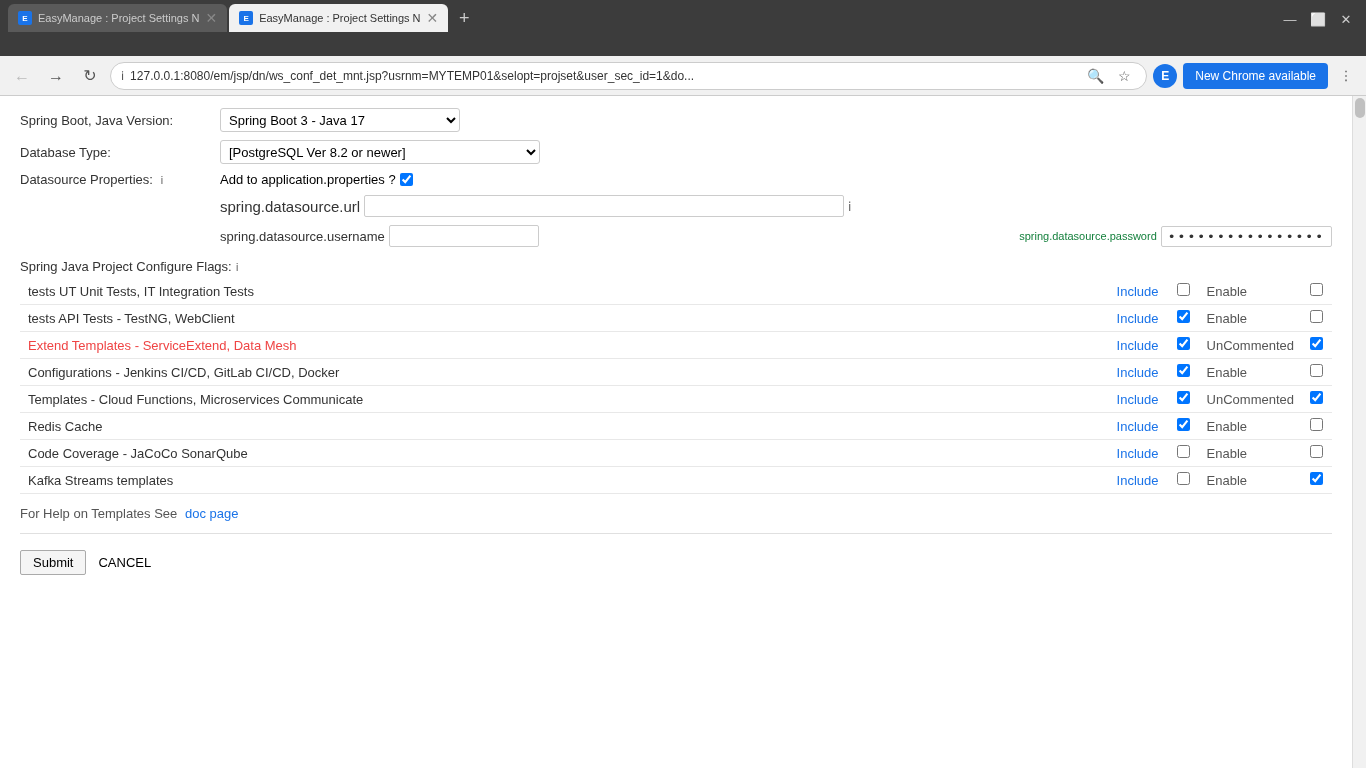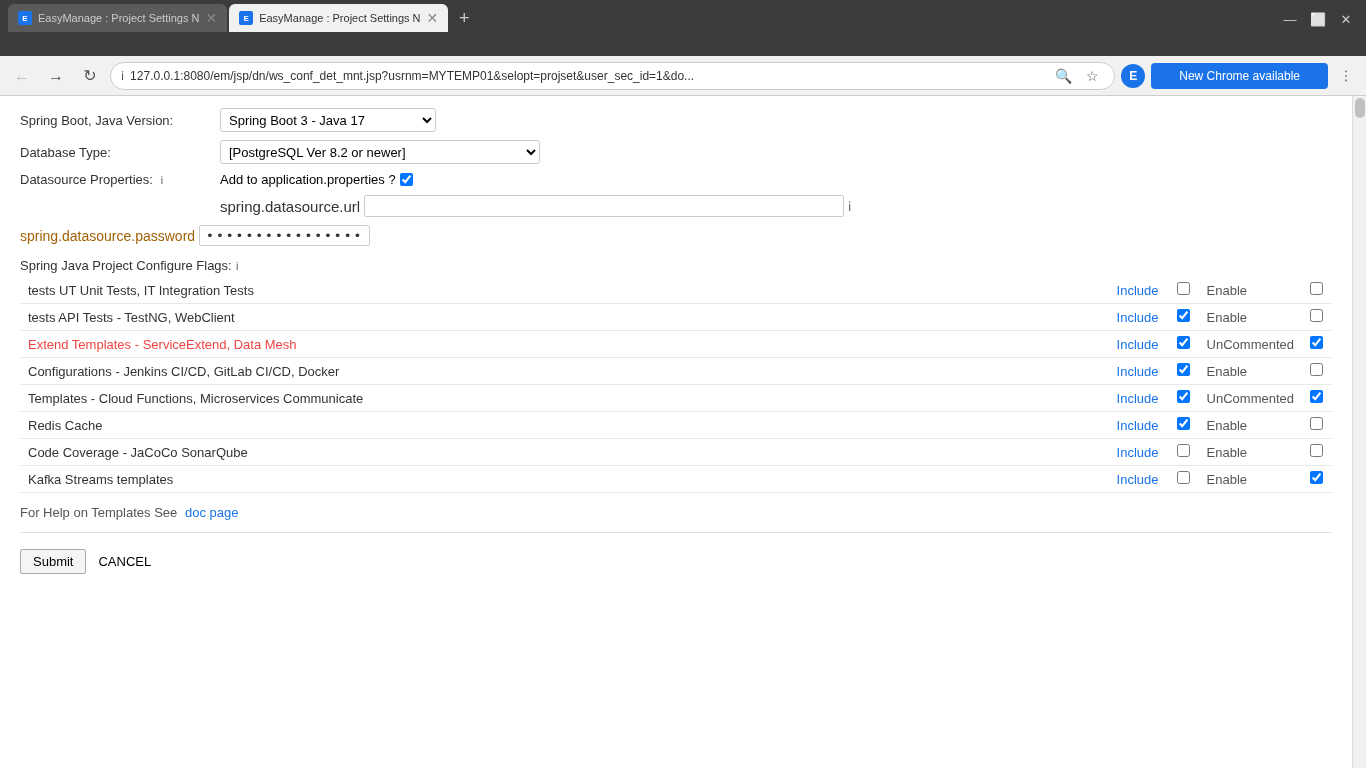--- a/index.html
+++ b/index.html
@@ -18,21 +18,21 @@
     .win-btn { width: 24px; height: 18px; display: flex; align-items: center; justify-content: center; color: #ccc; font-size: 13px; cursor: pointer; }
 
     .browser-toolbar { background: #f1f1f1; height: 40px; display: flex; align-items: center; padding: 0 8px; gap: 6px; border-bottom: 1px solid #ccc; }
     .nav-btn { width: 28px; height: 28px; border-radius: 50%; border: none; background: transparent; cursor: pointer; display: flex; align-items: center; justify-content: center; color: #555; font-size: 16px; }
     .nav-btn.disabled { color: #bbb; cursor: default; }
     .address-bar { flex: 1; height: 28px; border: 1px solid #ccc; border-radius: 14px; display: flex; align-items: center; padding: 0 10px; gap: 6px; background: white; font-size: 12px; color: #333; }
     .address-bar .lock-icon { color: #555; font-size: 12px; }
     .address-text { flex: 1; font-size: 12px; color: #333; overflow: hidden; text-overflow: ellipsis; white-space: nowrap; }
     .address-actions { display: flex; gap: 4px; align-items: center; }
     .addr-btn { width: 24px; height: 24px; display: flex; align-items: center; justify-content: center; color: #555; cursor: pointer; font-size: 14px; }
-    .new-chrome-btn { background: #1a73e8; color: white; border: none; border-radius: 4px; padding: 6px 28px; font-size: 12px; cursor: pointer; white-space: nowrap; }
+    .new-chrome-btn { background: #1a73e8; color: white; border: none; border-radius: 4px; padding: 6px 12px; font-size: 12px; cursor: pointer; white-space: nowrap; }
     .chrome-menu-btn { width: 24px; height: 24px; display: flex; align-items: center; justify-content: center; color: #555; cursor: pointer; }
     .user-avatar { width: 24px; height: 24px; border-radius: 50%; background: #1a73e8; color: white; display: flex; align-items: center; justify-content: center; font-size: 12px; font-weight: bold; cursor: pointer; }
 
     
     .page-wrapper { background: white; height: calc(768px - 56px - 36px); overflow-y: auto; position: relative; }
     .scrollbar-area { display: flex; height: 100%; }
     .content-area { flex: 1; overflow-y: auto; padding: 12px 20px; }
 
     
     .v-scrollbar { width: 14px; background: #f1f1f1; border-left: 1px solid #ddd; position: relative; flex-shrink: 0; }
@@ -107,21 +107,21 @@
   <button class="new-chrome-btn">New Chrome available</button>
   <div class="chrome-menu-btn">⋮</div>
 </div>
 
 <div class="page-wrapper">
   <div class="scrollbar-area">
     <div class="content-area">
 
       <div class="form-row">
         <div class="form-label">Spring Boot, Java Version:</div>
-        <select class="form-control" style="width:216px;">
+        <select class="form-control" style="width:240px;">
           <option>Spring Boot 3 - Java 17</option>
           <option>Spring Boot 2 - Java 11</option>
           <option>Spring Boot 2 - Java 8</option>
         </select>
       </div>
 
       <div class="form-row">
         <div class="form-label">Database Type:</div>
         <select class="form-control" style="width:320px;">
           <option>[PostgreSQL Ver 8.2 or newer]</option>
@@ -142,22 +142,26 @@
         </div>
       </div>
 
       <div class="form-row" style="padding-left: 200px; align-items: center; gap: 4px;">
         <span style="font-size:15px; color:#333;">spring.datasource.url</span>
         <input type="text" class="form-control" style="width: 480px; height: 22px;" value="">
         <span style="color:#666; cursor:help; font-size:13px;">ℹ</span>
       </div>
 
       <div style="display: flex; align-items: center; margin-bottom: 12px;">
+        <div style="padding-left: 200px; display: flex; align-items: center; gap: 4px; flex: 1;">
+          <span style="font-size:13px; color:#333;">spring.datasource.username</span>
+          <input type="text" class="form-control" style="width: 150px; height: 22px;" value="">
+        </div>
         <div style="display: flex; align-items: center; gap: 4px;">
-          <span style="font-size:14px; color:#a16207;">spring.datasource.password</span>
+          <span style="font-size:11px; color:#15803d;">spring.datasource.password</span>
           <span class="password-display">••••••••••••••••</span>
         </div>
       </div>
 
       <div class="form-row" style="margin-bottom: 4px;">
         <span style="font-size:13px; color:#333;">Spring Java Project Configure Flags:</span>
         <span style="color:#666; font-size:11px; margin-left:4px; cursor:help;">ℹ</span>
       </div>
 
       <table class="flags-table">

